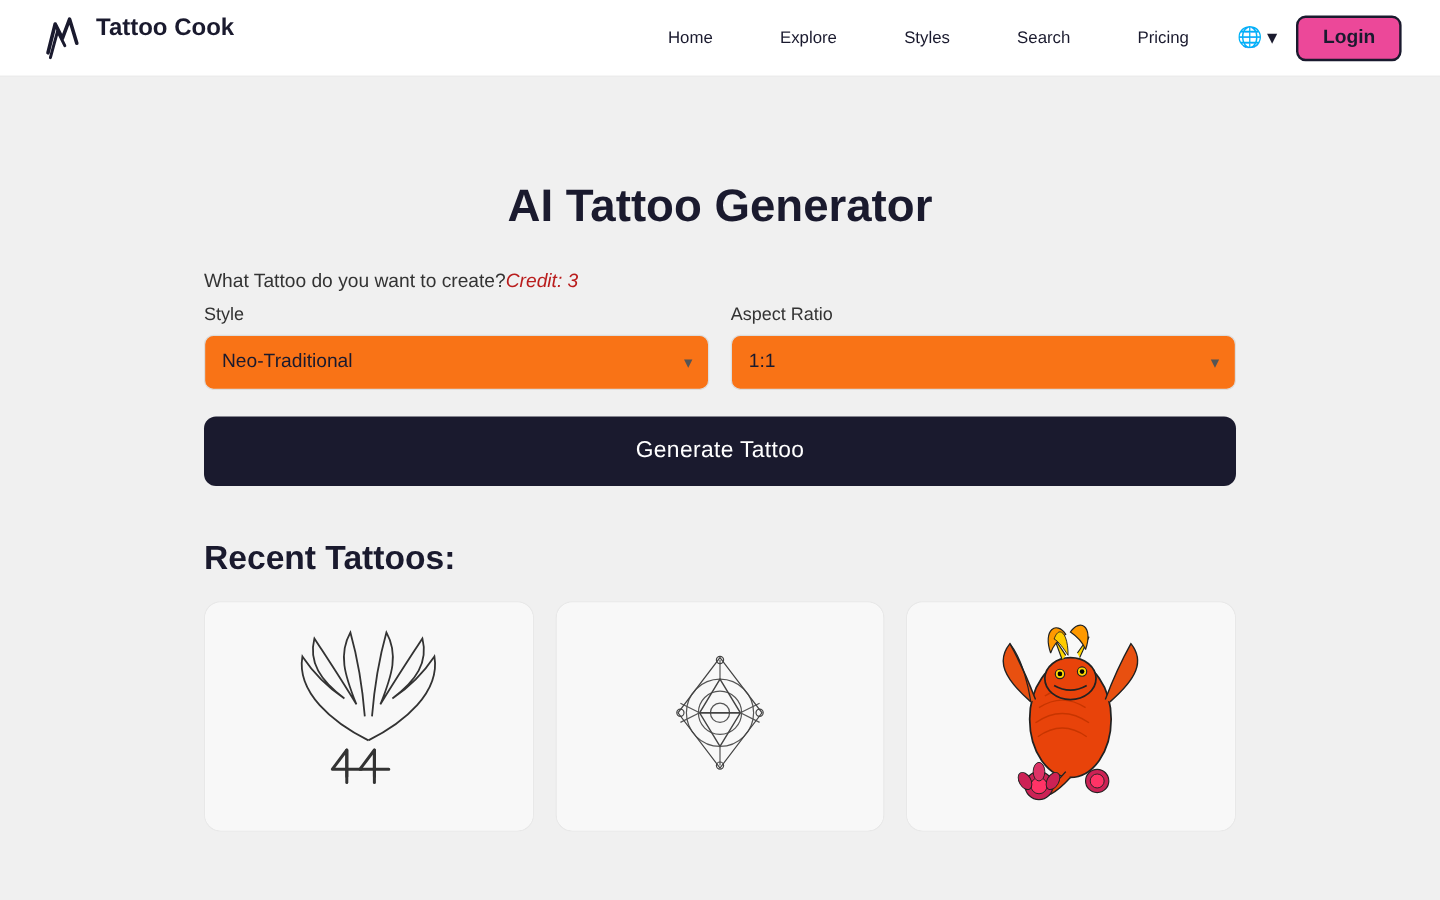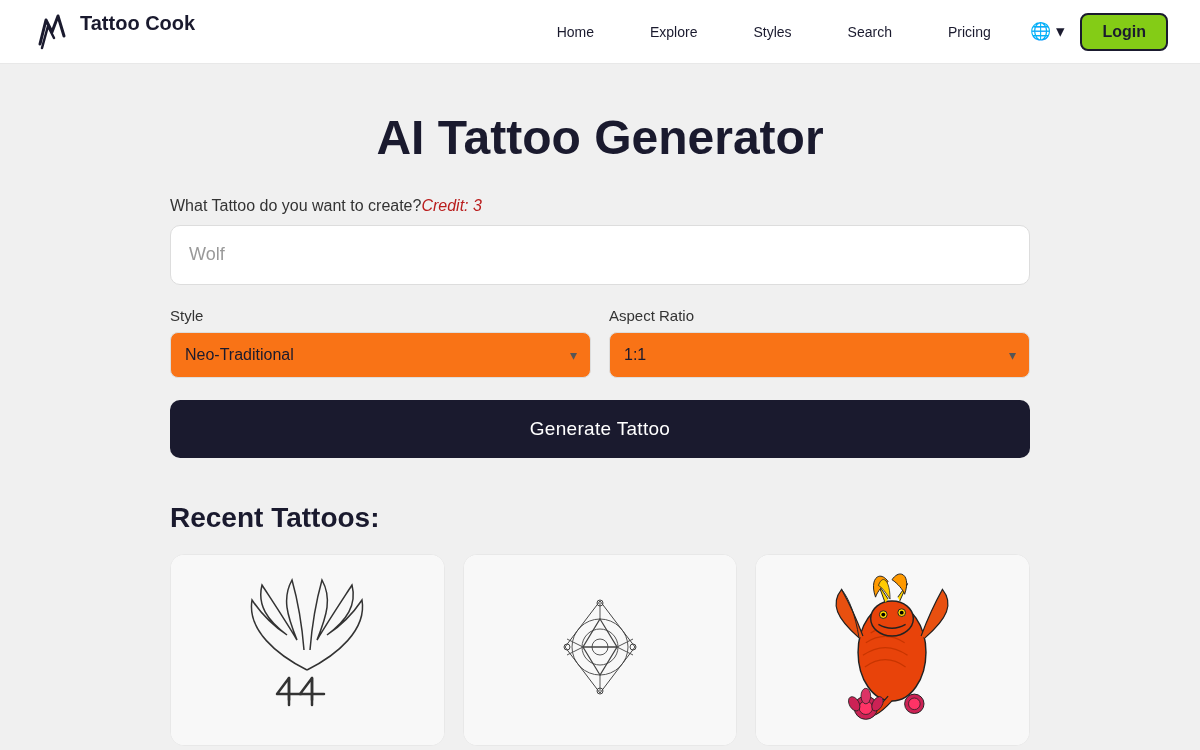--- a/index.html
+++ b/index.html
@@ -59,44 +59,45 @@
       align-items: center;
       gap: 4px;
       background: none;
       border: none;
       cursor: pointer;
       font-size: 17px;
       color: #1a1a2e;
       font-weight: 500;
     }
     .login-btn {
-      background: #84cc16;
+      background: #ec4899;
       border: 2px solid #1a1a2e;
       border-radius: 8px;
       padding: 8px 20px;
       font-size: 16px;
       font-weight: 600;
       cursor: pointer;
       color: #1a1a2e;
     }
 
     
     main {
       max-width: 900px;
       margin: 0 auto;
       padding: 48px 20px 40px;
     }
 
     .page-title {
-      font-size: 48px;
+      font-size: 38px;
       font-weight: 800;
       color: #1a1a2e;
       text-align: center;
       margin-bottom: 32px;
       line-height: 1.1;
+      margin-top: 40px;
     }
 
     .form-header {
       display: flex;
       align-items: center;
       margin-bottom: 10px;
     }
     .form-label {
       font-size: 16px;
       color: #333;
@@ -247,21 +248,20 @@
 </nav>
 
 <main>
   <h1 class="page-title">AI Tattoo Generator</h1>
 
   <div class="form-header">
     <span class="form-label">What Tattoo do you want to create?</span>
     <span class="credit-badge">Credit: 3</span>
   </div>
 
-  <input class="tattoo-input" type="text" value="Wolf" placeholder="Wolf" style="">
 
   <div class="selects-row">
     <div class="select-group">
       <label>Style</label>
       <div class="select-wrapper">
         <select>
           <option value="Neo-Traditional" selected="">Neo-Traditional</option>
           <option value="Traditional">Traditional</option>
           <option value="Geometric">Geometric</option>
           <option value="Sketch">Sketch</option>

